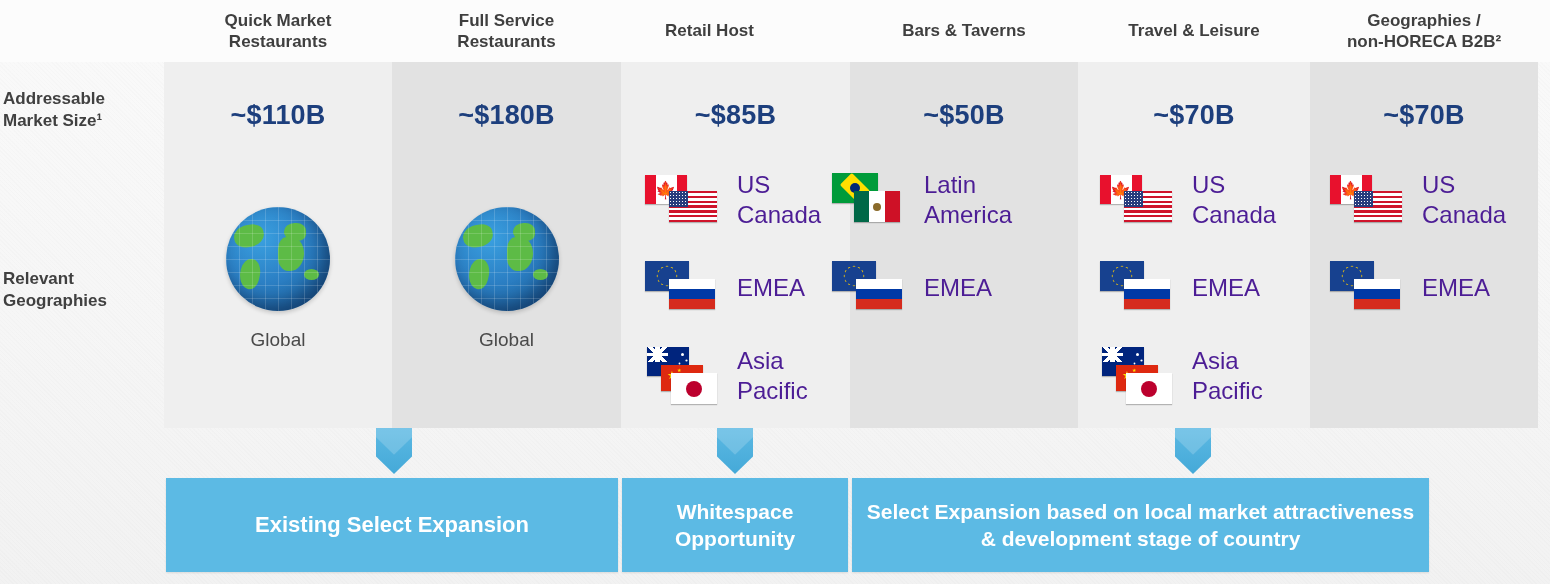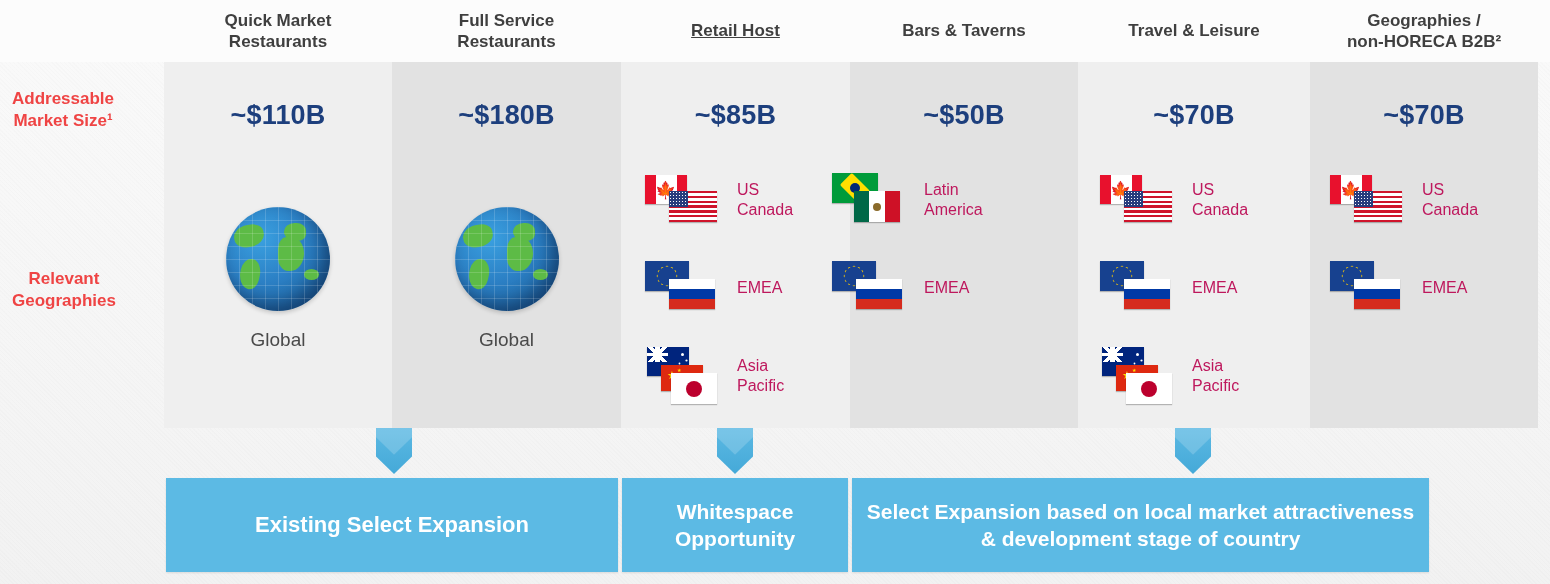--- a/index.html
+++ b/index.html
@@ -38,22 +38,22 @@
 
   
   .col-band{
     position:absolute;top:62px;height:366px;
   }
   .band-light{background:#efefef;}
   .band-dark{background:#e2e2e2;}
 
   
   .row-label{
-    position:absolute;left:12px;
-    color:#ef4444;font-weight:bold;font-size:17px;line-height:1.3;text-align:center;
+    position:absolute;left:3px;
+    color:#404040;font-weight:bold;font-size:17px;line-height:1.3;
   }
   #label-ams{top:88px;}
   #label-geo{top:268px;}
 
   
   .market-size{
     position:absolute;top:96px;height:38px;
     display:flex;align-items:center;justify-content:center;
     color:#1d3f7d;font-weight:bold;font-size:27px;
     letter-spacing:0.2px;
@@ -62,21 +62,21 @@
   
   .geo-stack{
     position:absolute;top:168px;
     display:flex;flex-direction:column;
     gap:24px;
   }
   .geo-item{
     display:flex;align-items:center;gap:14px;height:64px;
   }
   .geo-text{
-    color:#be185d;font-size:16px;line-height:1.25;white-space:pre-line;
+    color:#4c1d95;font-size:24px;line-height:1.25;white-space:pre-line;
   }
 
   
   .flags{position:relative;width:78px;height:58px;flex:0 0 78px;}
   .flag{position:absolute;box-shadow:0 1px 1px rgba(0,0,0,.25);}
 
   
   .f-canada{width:42px;height:29px;left:0;top:4px;background:#fff;}
   .f-canada::before,.f-canada::after{
     content:"";position:absolute;top:0;width:10.5px;height:29px;background:#e8112d;
@@ -196,21 +196,21 @@
   <div class="col-band band-dark" style="left:392px;width:229px;"></div>
   <div class="col-band band-light" style="left:621px;width:229px;"></div>
   <div class="col-band band-dark" style="left:850px;width:228px;"></div>
   <div class="col-band band-light" style="left:1078px;width:232px;"></div>
   <div class="col-band band-dark" style="left:1310px;width:228px;"></div>
 
   <div class="col-head" style="left: 164px; width: 228px; white-space: pre-line;" style2="">Quick Market
 Restaurants</div>
   <div class="col-head" style="left: 392px; width: 229px; white-space: pre-line;">Full Service
 Restaurants</div>
-  <div class="col-head" style="left: 621px; width: 229px; white-space: pre-line; text-decoration: underline;">Retail Host</div>
+  <div class="col-head" style="left: 595px; width: 229px; white-space: pre-line;">Retail Host</div>
   <div class="col-head" style="left: 850px; width: 228px; white-space: pre-line;">Bars &amp; Taverns</div>
   <div class="col-head" style="left: 1078px; width: 232px; white-space: pre-line;">Travel &amp; Leisure</div>
   <div class="col-head" style="left: 1310px; width: 228px; white-space: pre-line;">Geographies /
 non-HORECA B2B²</div>
 
   <div class="row-label" id="label-ams" style="white-space: pre-line;">Addressable
 Market Size¹</div>
   <div class="row-label" id="label-geo" style="white-space: pre-line;">Relevant
 Geographies</div>
 

